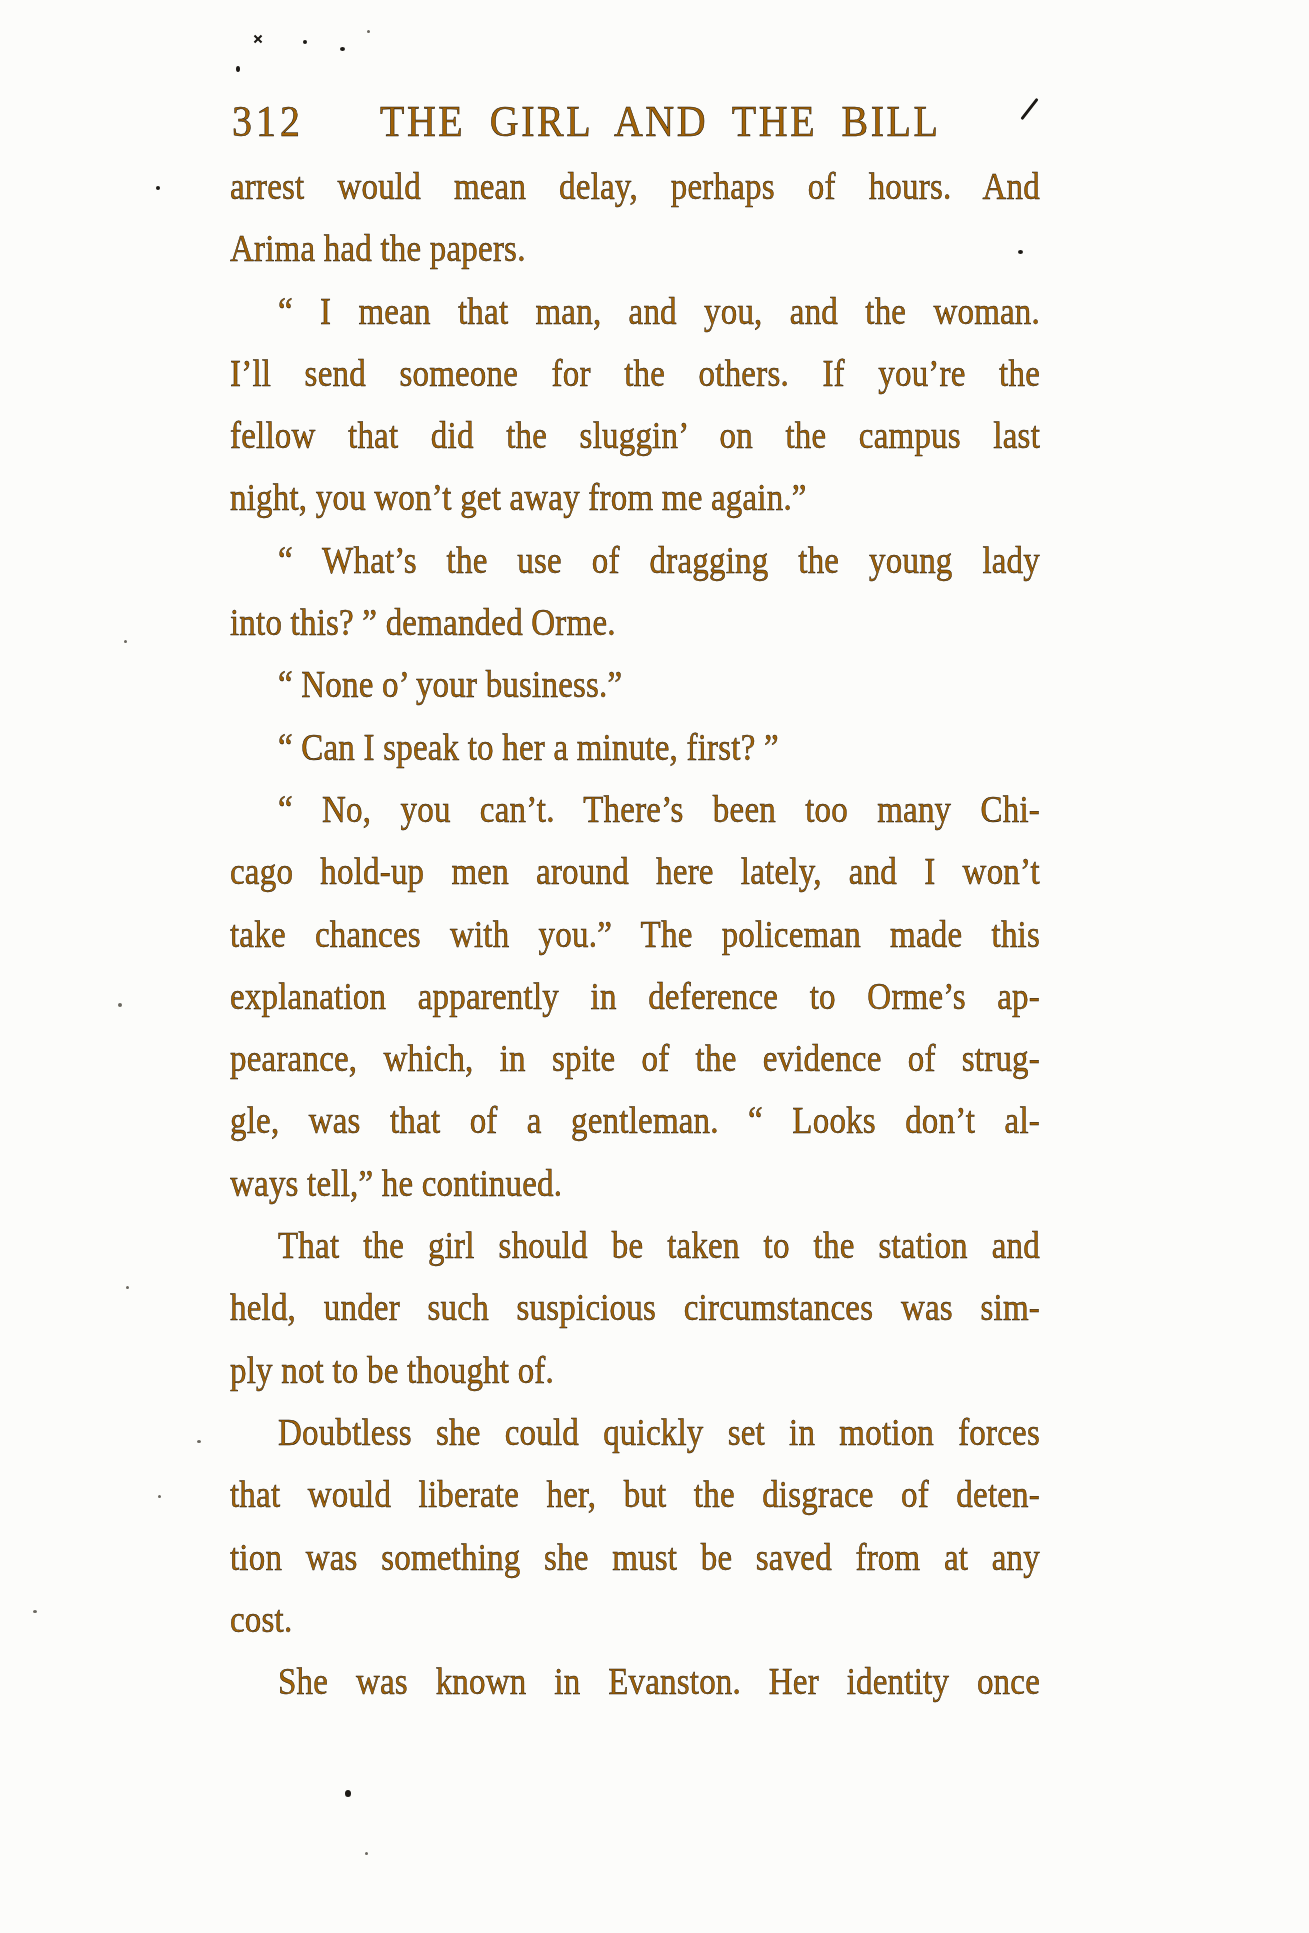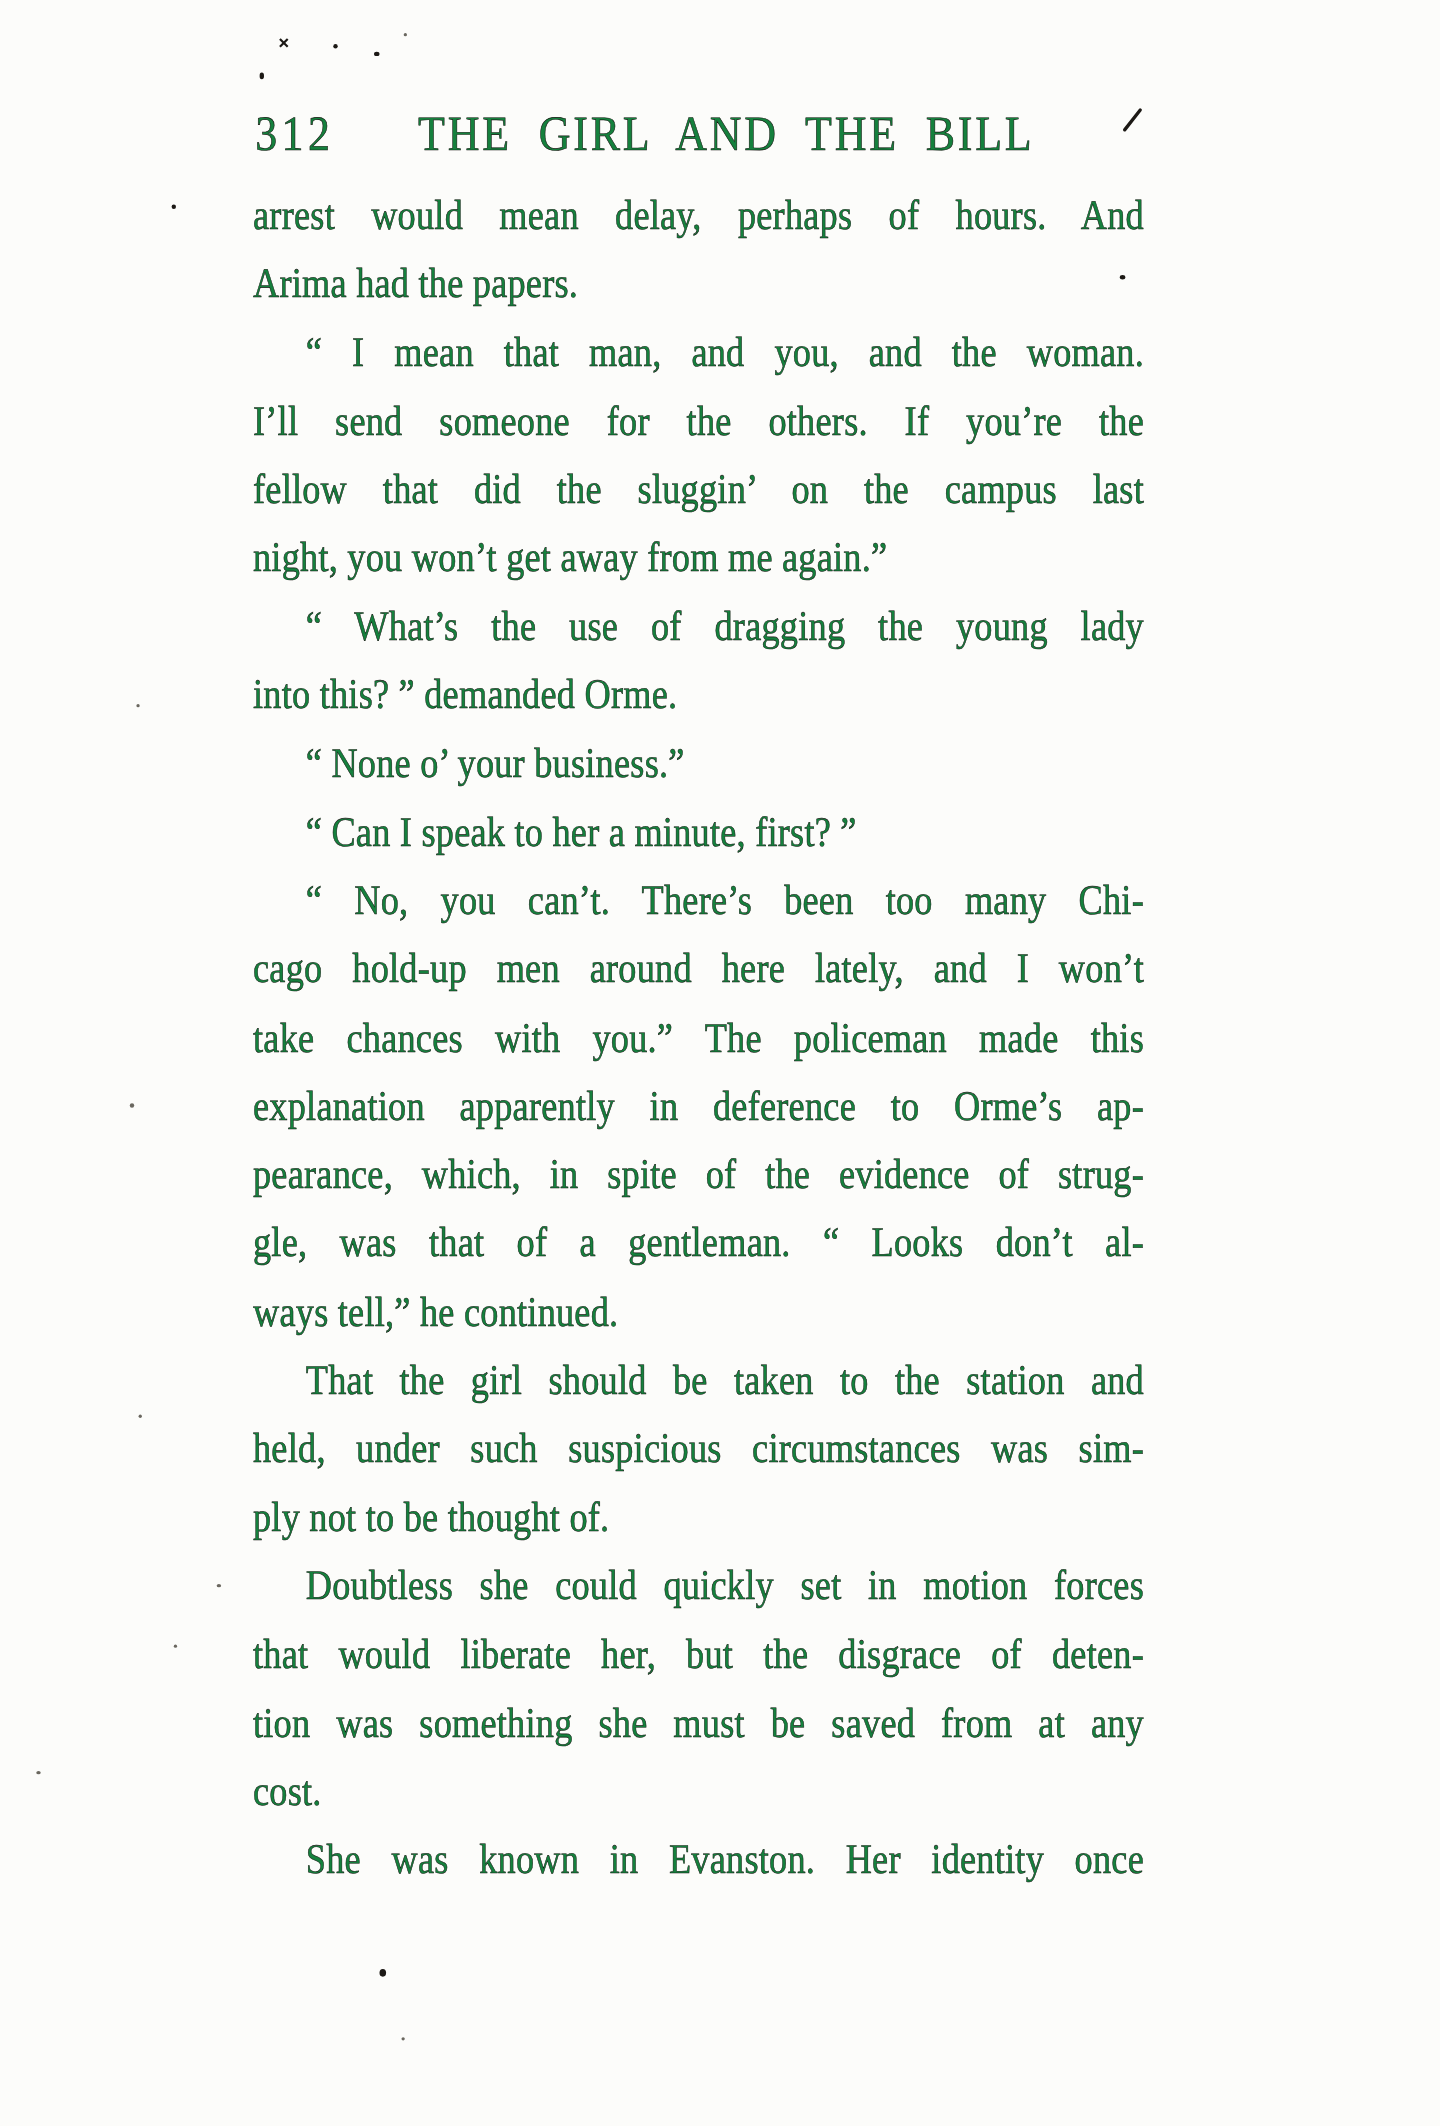--- a/index.html
+++ b/index.html
@@ -1,29 +1,29 @@
 <!DOCTYPE html>
 <html><head>
 <meta charset="utf-8">
 <style>
   html,body{margin:0;padding:0;}
   body{width:1309px;height:1933px;background:#e9e9e7;}
   .page{
     position:relative;width:1309px;height:1933px;overflow:hidden;
     background:#fcfcfa;
     font-family:"Liberation Serif","DejaVu Serif",serif;
-    color:#15803d;
+    color:#a16207;
   }
   .header{position:absolute;left:230px;top:98px;width:810px;height:50px;
           transform:scaleY(1.12);transform-origin:50% 50%;}
   .pagenum{position:absolute;left:2px;top:0;font-size:40px;letter-spacing:4px;
            -webkit-text-stroke:0.5px #161310;}
   .title{position:absolute;left:150px;top:0;font-size:40px;letter-spacing:2.5px;
          word-spacing:12px;white-space:nowrap;-webkit-text-stroke:0.5px #161310;}
-  .textblock{position:absolute;left:230px;top:166px;width:810px;}
+  .textblock{position:absolute;left:230px;top:156px;width:810px;}
   .text-line{
     height:62.3px;line-height:62.3px;font-size:33px;letter-spacing:0.2px;
     overflow:hidden;text-align:left;
     transform:scaleY(1.16);transform-origin:50% 55%;
     -webkit-text-stroke:0.42px #161310;
   }
   .text-line.j{text-align:justify;text-align-last:justify;}
   .text-line.ind{padding-left:48px;}
   
   .speck{position:absolute;background:#1c1915;border-radius:50%;}

